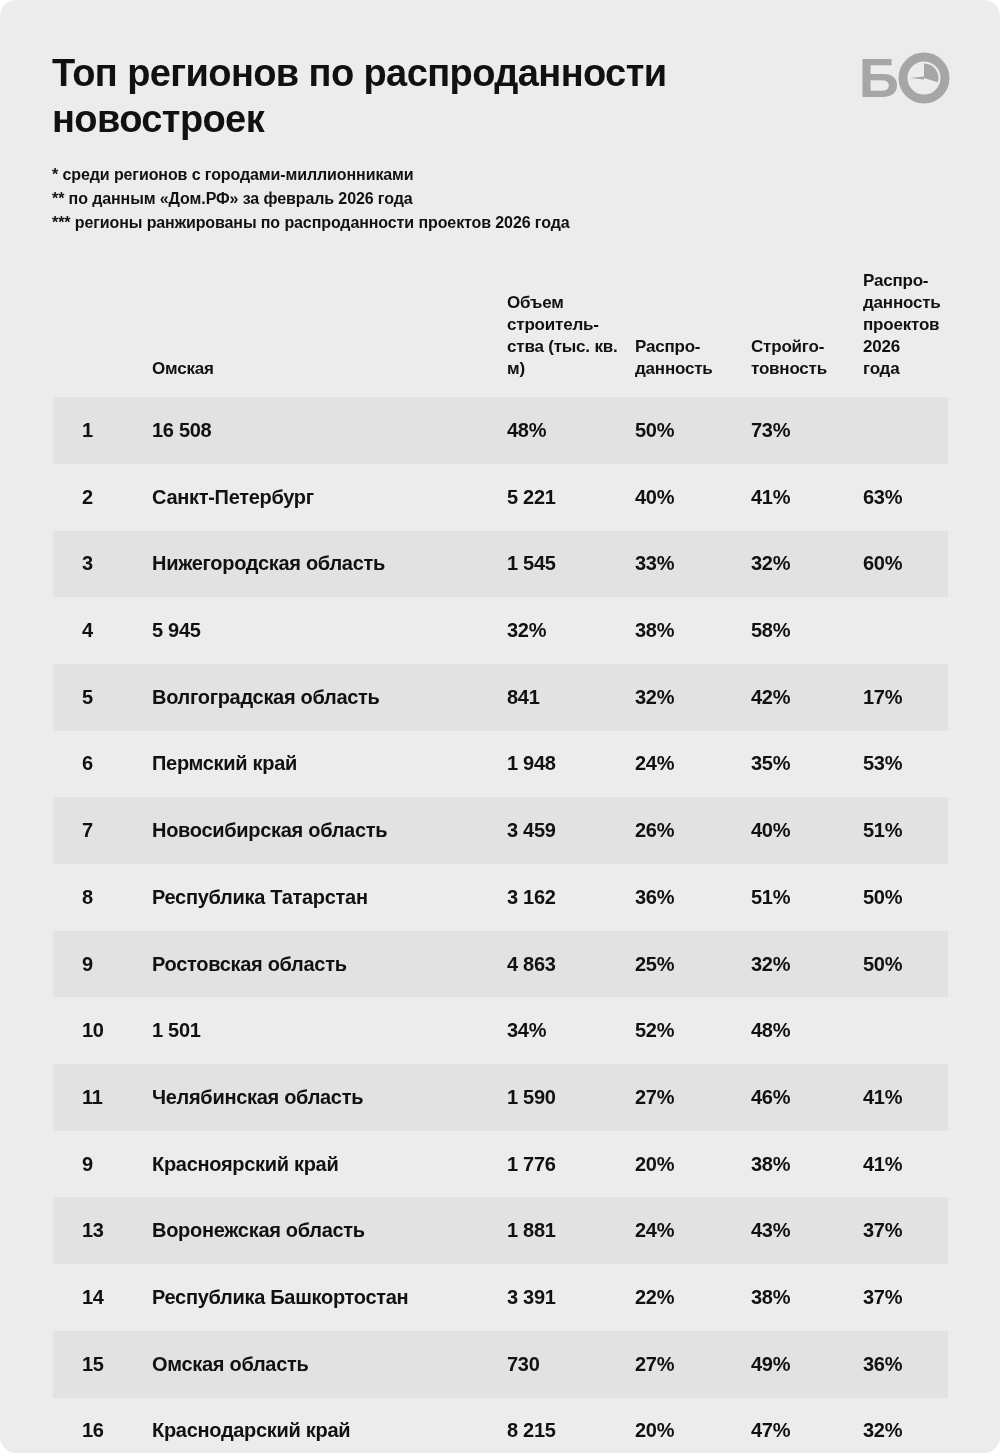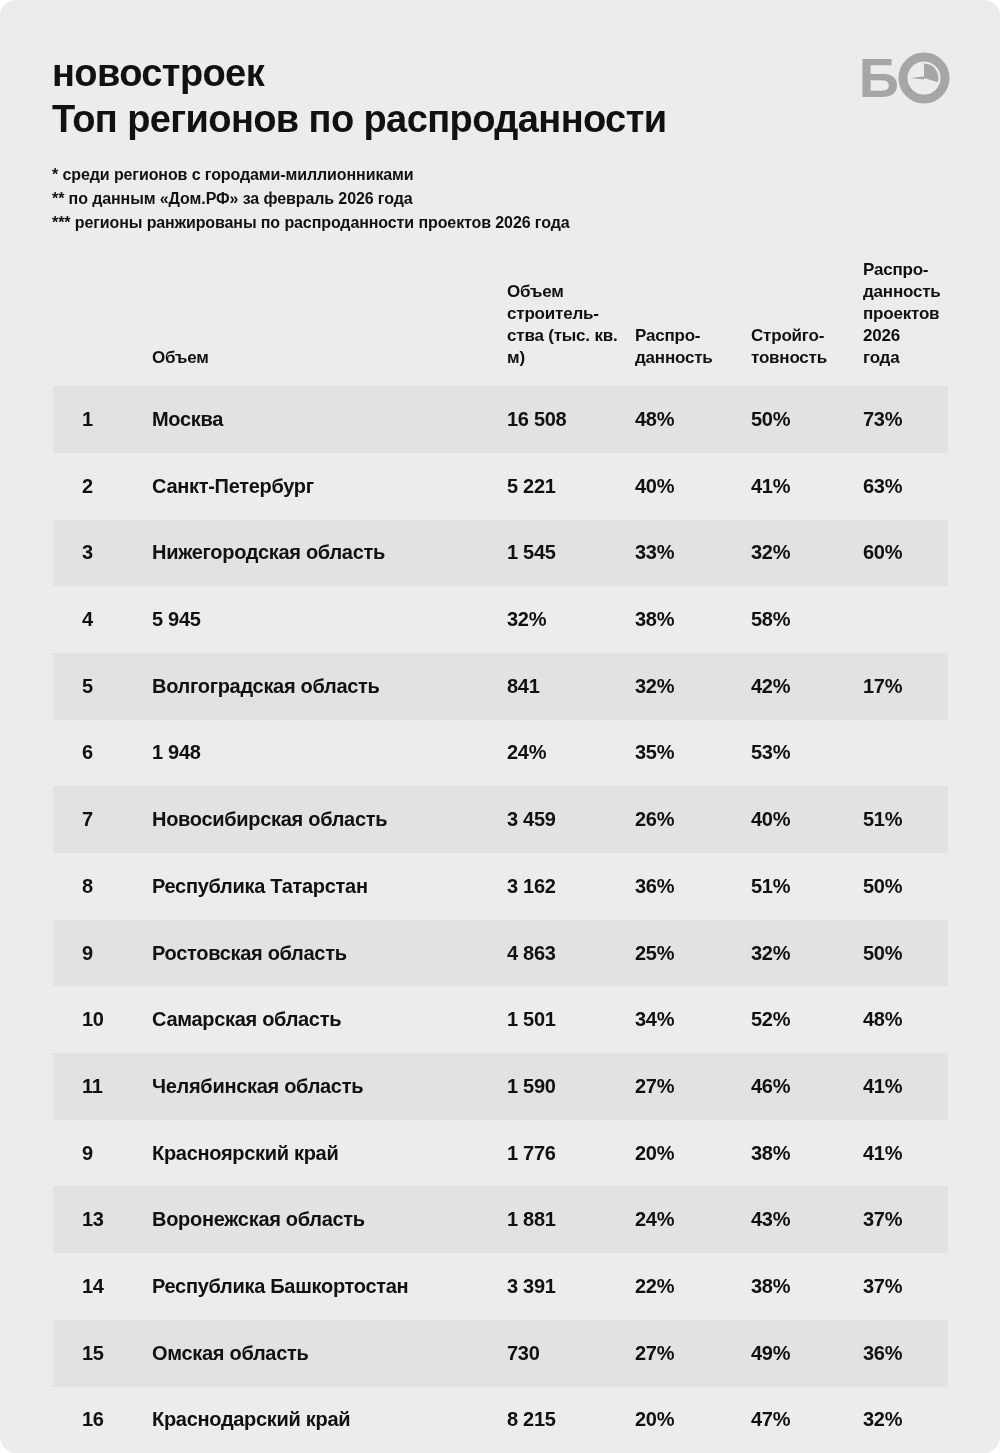--- a/index.html
+++ b/index.html
@@ -29,21 +29,21 @@
   .table-wrap { margin:24px 52px 0 53px; }
   .thead, .row {
     display:grid;
     grid-template-columns:99px 355px 128px 116px 112px 1fr;
   }
   .thead {
     align-items:end;
     font-size:17px; font-weight:bold; line-height:1.3;
     padding-bottom:17px;
   }
-  .thead .cell { padding-right:14px; letter-spacing:-0.2px; }
+  .thead .cell { padding-right:14px; letter-spacing:-0.2px;margin-top:11px; }
   .rows { }
   .row { height:66.7px; align-items:center; font-size:20px; font-weight:bold; letter-spacing:-0.3px; }
   .row:nth-child(odd) { background:#e2e2e3; }
   .rank-cell, .rank-head { padding-left:29px; }
   .cell { overflow:hidden; white-space:normal; }
   .row .cell { white-space:nowrap; }
 </style>
 </head>
 <body>
 
@@ -53,43 +53,42 @@
     <span class="logo-letter">Б</span>
     <svg class="logo-clock" width="52" height="52" viewBox="0 0 52 52">
       <circle cx="26" cy="26" r="21" fill="none" stroke="#a6a6a6" stroke-width="9"></circle>
       <path d="M26 26 L26 11.5 A14.5 14.5 0 0 1 39.8 30.3 Z" fill="#a6a6a6"></path>
       <path d="M26 24.6 L12 26 L26 27.4 Z" fill="#a6a6a6"></path>
     </svg>
   </div>
 
   <div class="header-area">
     <div class="title">
+      <div>Топ регионов по распроданности</div>
       <div>новостроек</div>
-      <div>Топ регионов по распроданности</div>
     </div>
     <div class="footnotes">
       <div>* среди регионов с городами-миллионниками</div>
       <div>** по данным «Дом.РФ» за февраль 2026 года</div>
       <div>*** регионы ранжированы по распроданности проектов 2026 года</div>
     </div>
   </div>
 
   <div class="table-wrap">
     <div class="thead">
       <div class="cell rank-head"></div>
-      <div class="cell">Объем</div>
+      <div class="cell">Омская</div>
       <div class="cell">Объем строитель-ства (тыс. кв. м)</div>
       <div class="cell">Распро-данность</div>
       <div class="cell">Стройго-товность</div>
       <div class="cell">Распро-данность проектов 2026 года</div>
     </div>
     <div class="rows" id="rows-container">
         <div class="row">
           <div class="cell rank-cell">1</div>
-          <div class="cell region-cell">Москва</div>
           <div class="cell volume-cell">16 508</div>
           <div class="cell sold-cell">48%</div>
           <div class="cell readiness-cell">50%</div>
           <div class="cell sold-2026-cell">73%</div>
         </div>
         <div class="row">
           <div class="cell rank-cell">2</div>
           <div class="cell region-cell">Санкт-Петербург</div>
           <div class="cell volume-cell">5 221</div>
           <div class="cell sold-cell">40%</div>
@@ -114,20 +113,21 @@
         <div class="row">
           <div class="cell rank-cell">5</div>
           <div class="cell region-cell">Волгоградская область</div>
           <div class="cell volume-cell">841</div>
           <div class="cell sold-cell">32%</div>
           <div class="cell readiness-cell">42%</div>
           <div class="cell sold-2026-cell">17%</div>
         </div>
         <div class="row">
           <div class="cell rank-cell">6</div>
+          <div class="cell region-cell">Пермский край</div>
           <div class="cell volume-cell">1 948</div>
           <div class="cell sold-cell">24%</div>
           <div class="cell readiness-cell">35%</div>
           <div class="cell sold-2026-cell">53%</div>
         </div>
         <div class="row">
           <div class="cell rank-cell">7</div>
           <div class="cell region-cell">Новосибирская область</div>
           <div class="cell volume-cell">3 459</div>
           <div class="cell sold-cell">26%</div>
@@ -145,21 +145,20 @@
         <div class="row">
           <div class="cell rank-cell">9</div>
           <div class="cell region-cell">Ростовская область</div>
           <div class="cell volume-cell">4 863</div>
           <div class="cell sold-cell">25%</div>
           <div class="cell readiness-cell">32%</div>
           <div class="cell sold-2026-cell">50%</div>
         </div>
         <div class="row">
           <div class="cell rank-cell">10</div>
-          <div class="cell region-cell">Самарская область</div>
           <div class="cell volume-cell">1 501</div>
           <div class="cell sold-cell">34%</div>
           <div class="cell readiness-cell">52%</div>
           <div class="cell sold-2026-cell">48%</div>
         </div>
         <div class="row">
           <div class="cell rank-cell">11</div>
           <div class="cell region-cell">Челябинская область</div>
           <div class="cell volume-cell">1 590</div>
           <div class="cell sold-cell">27%</div>

